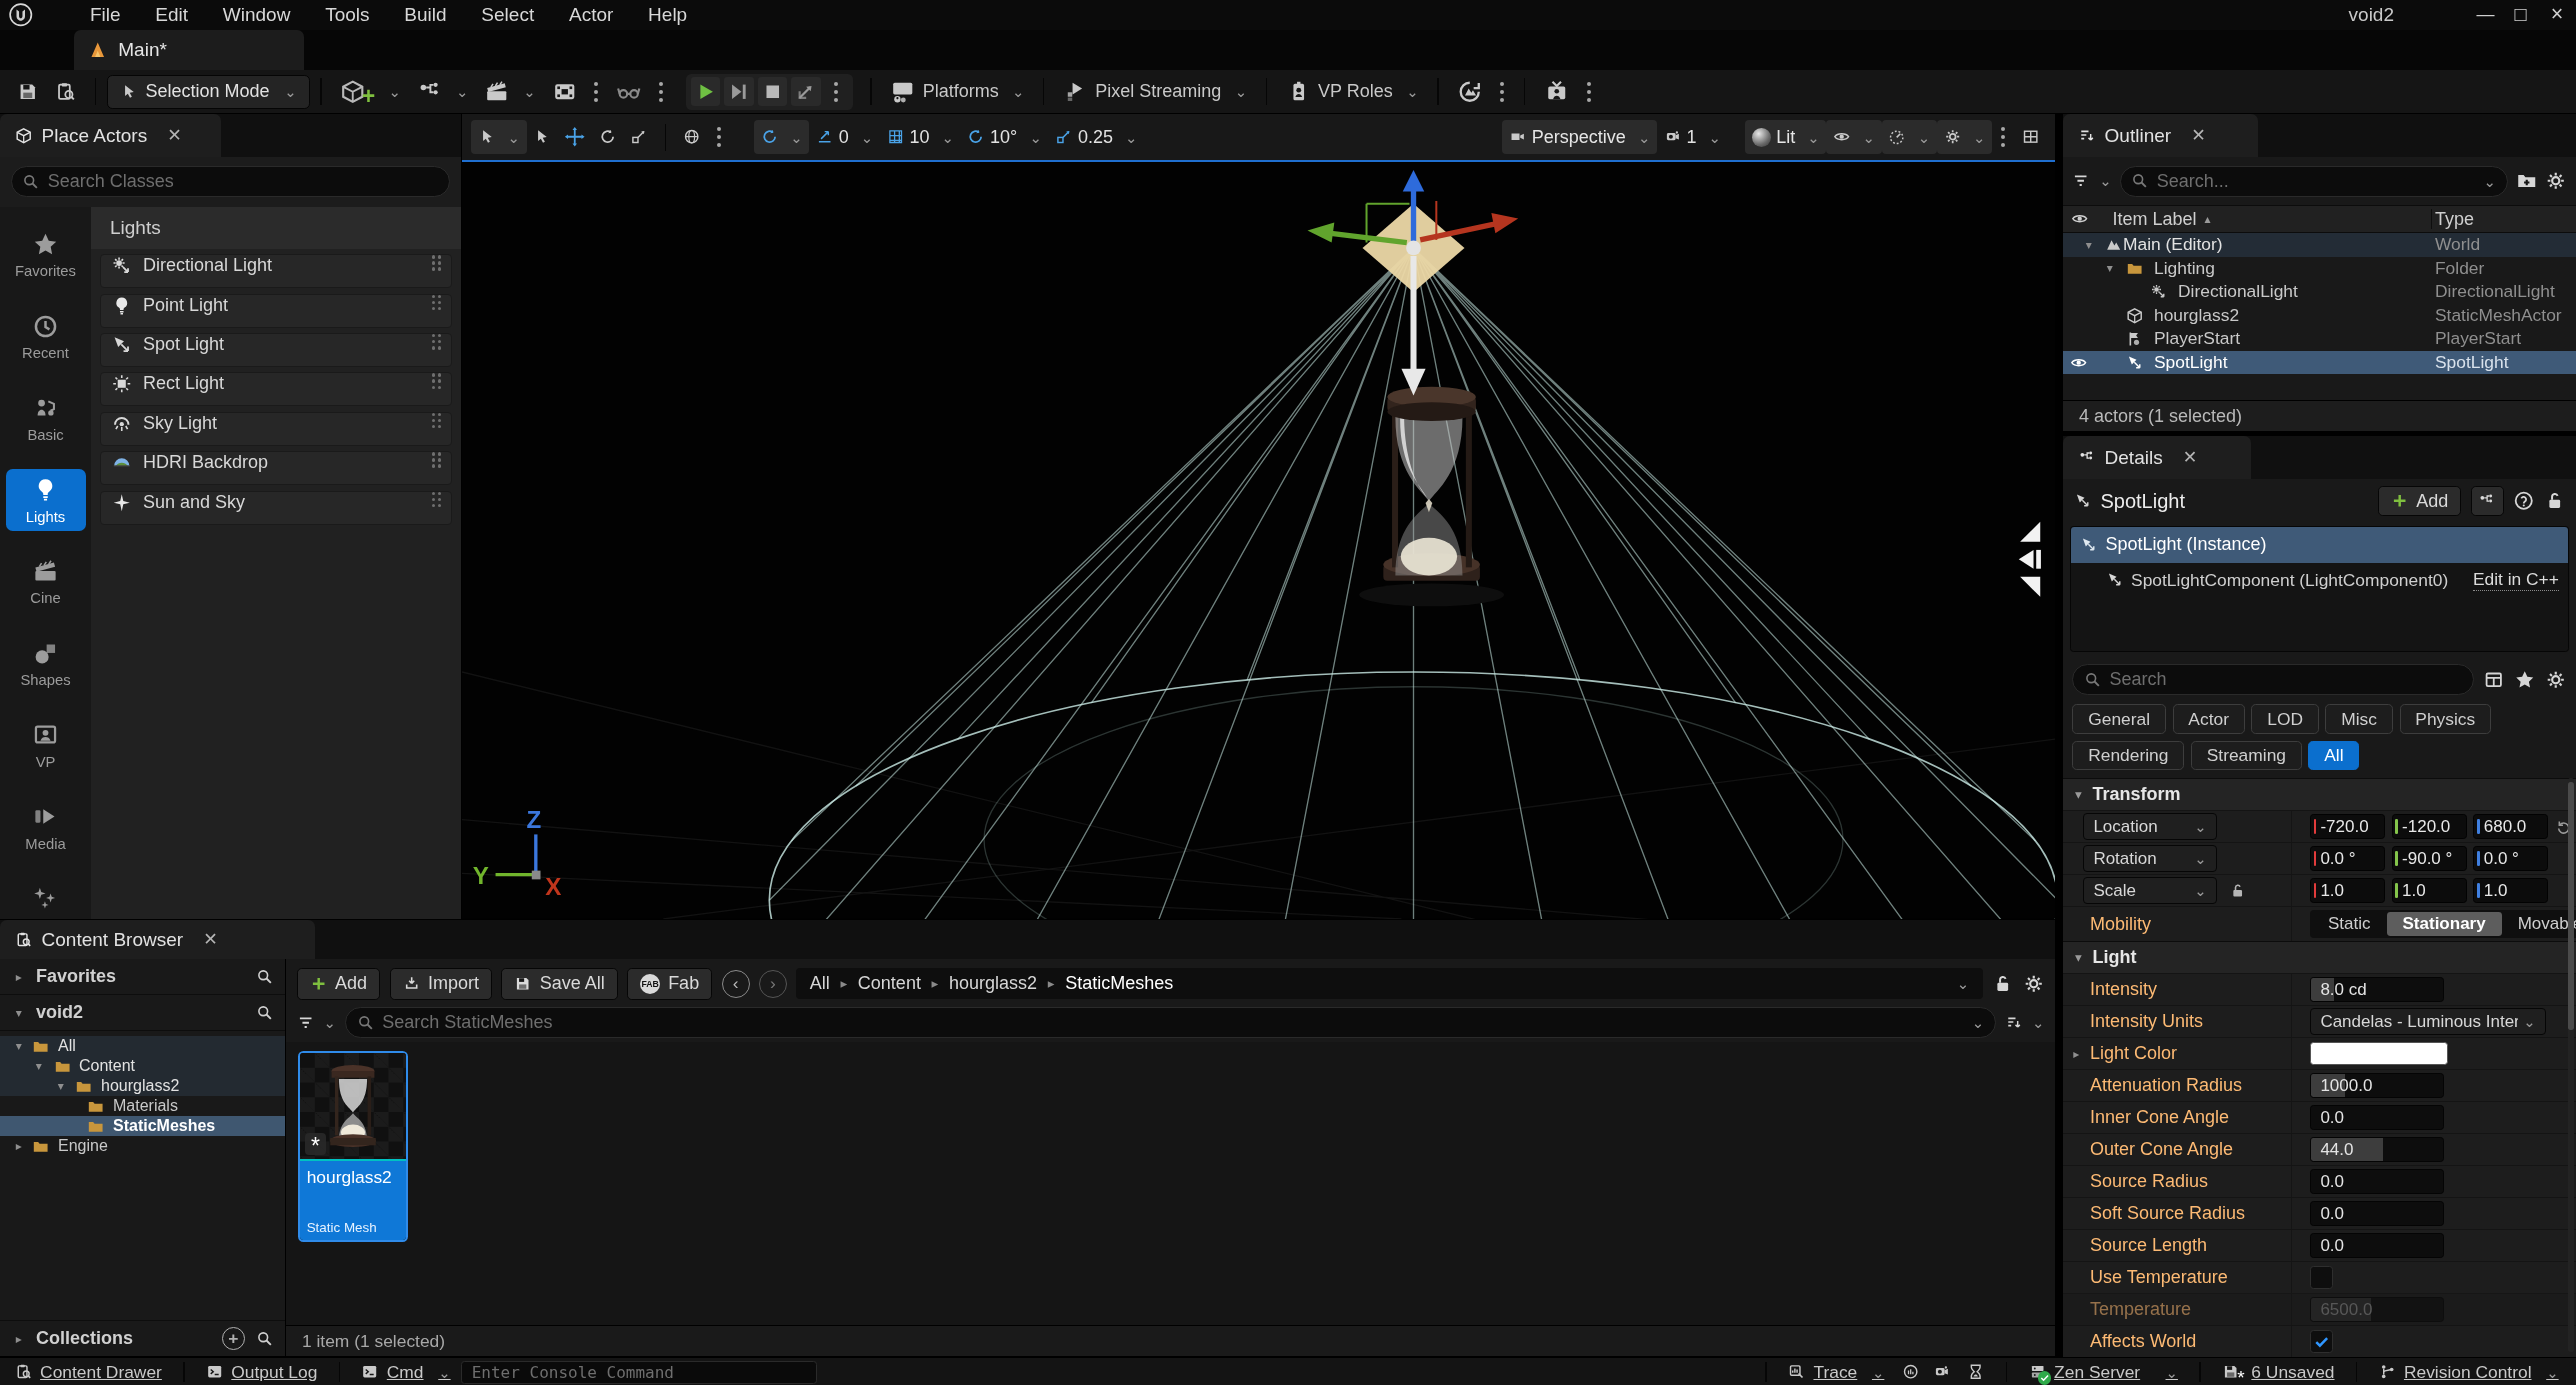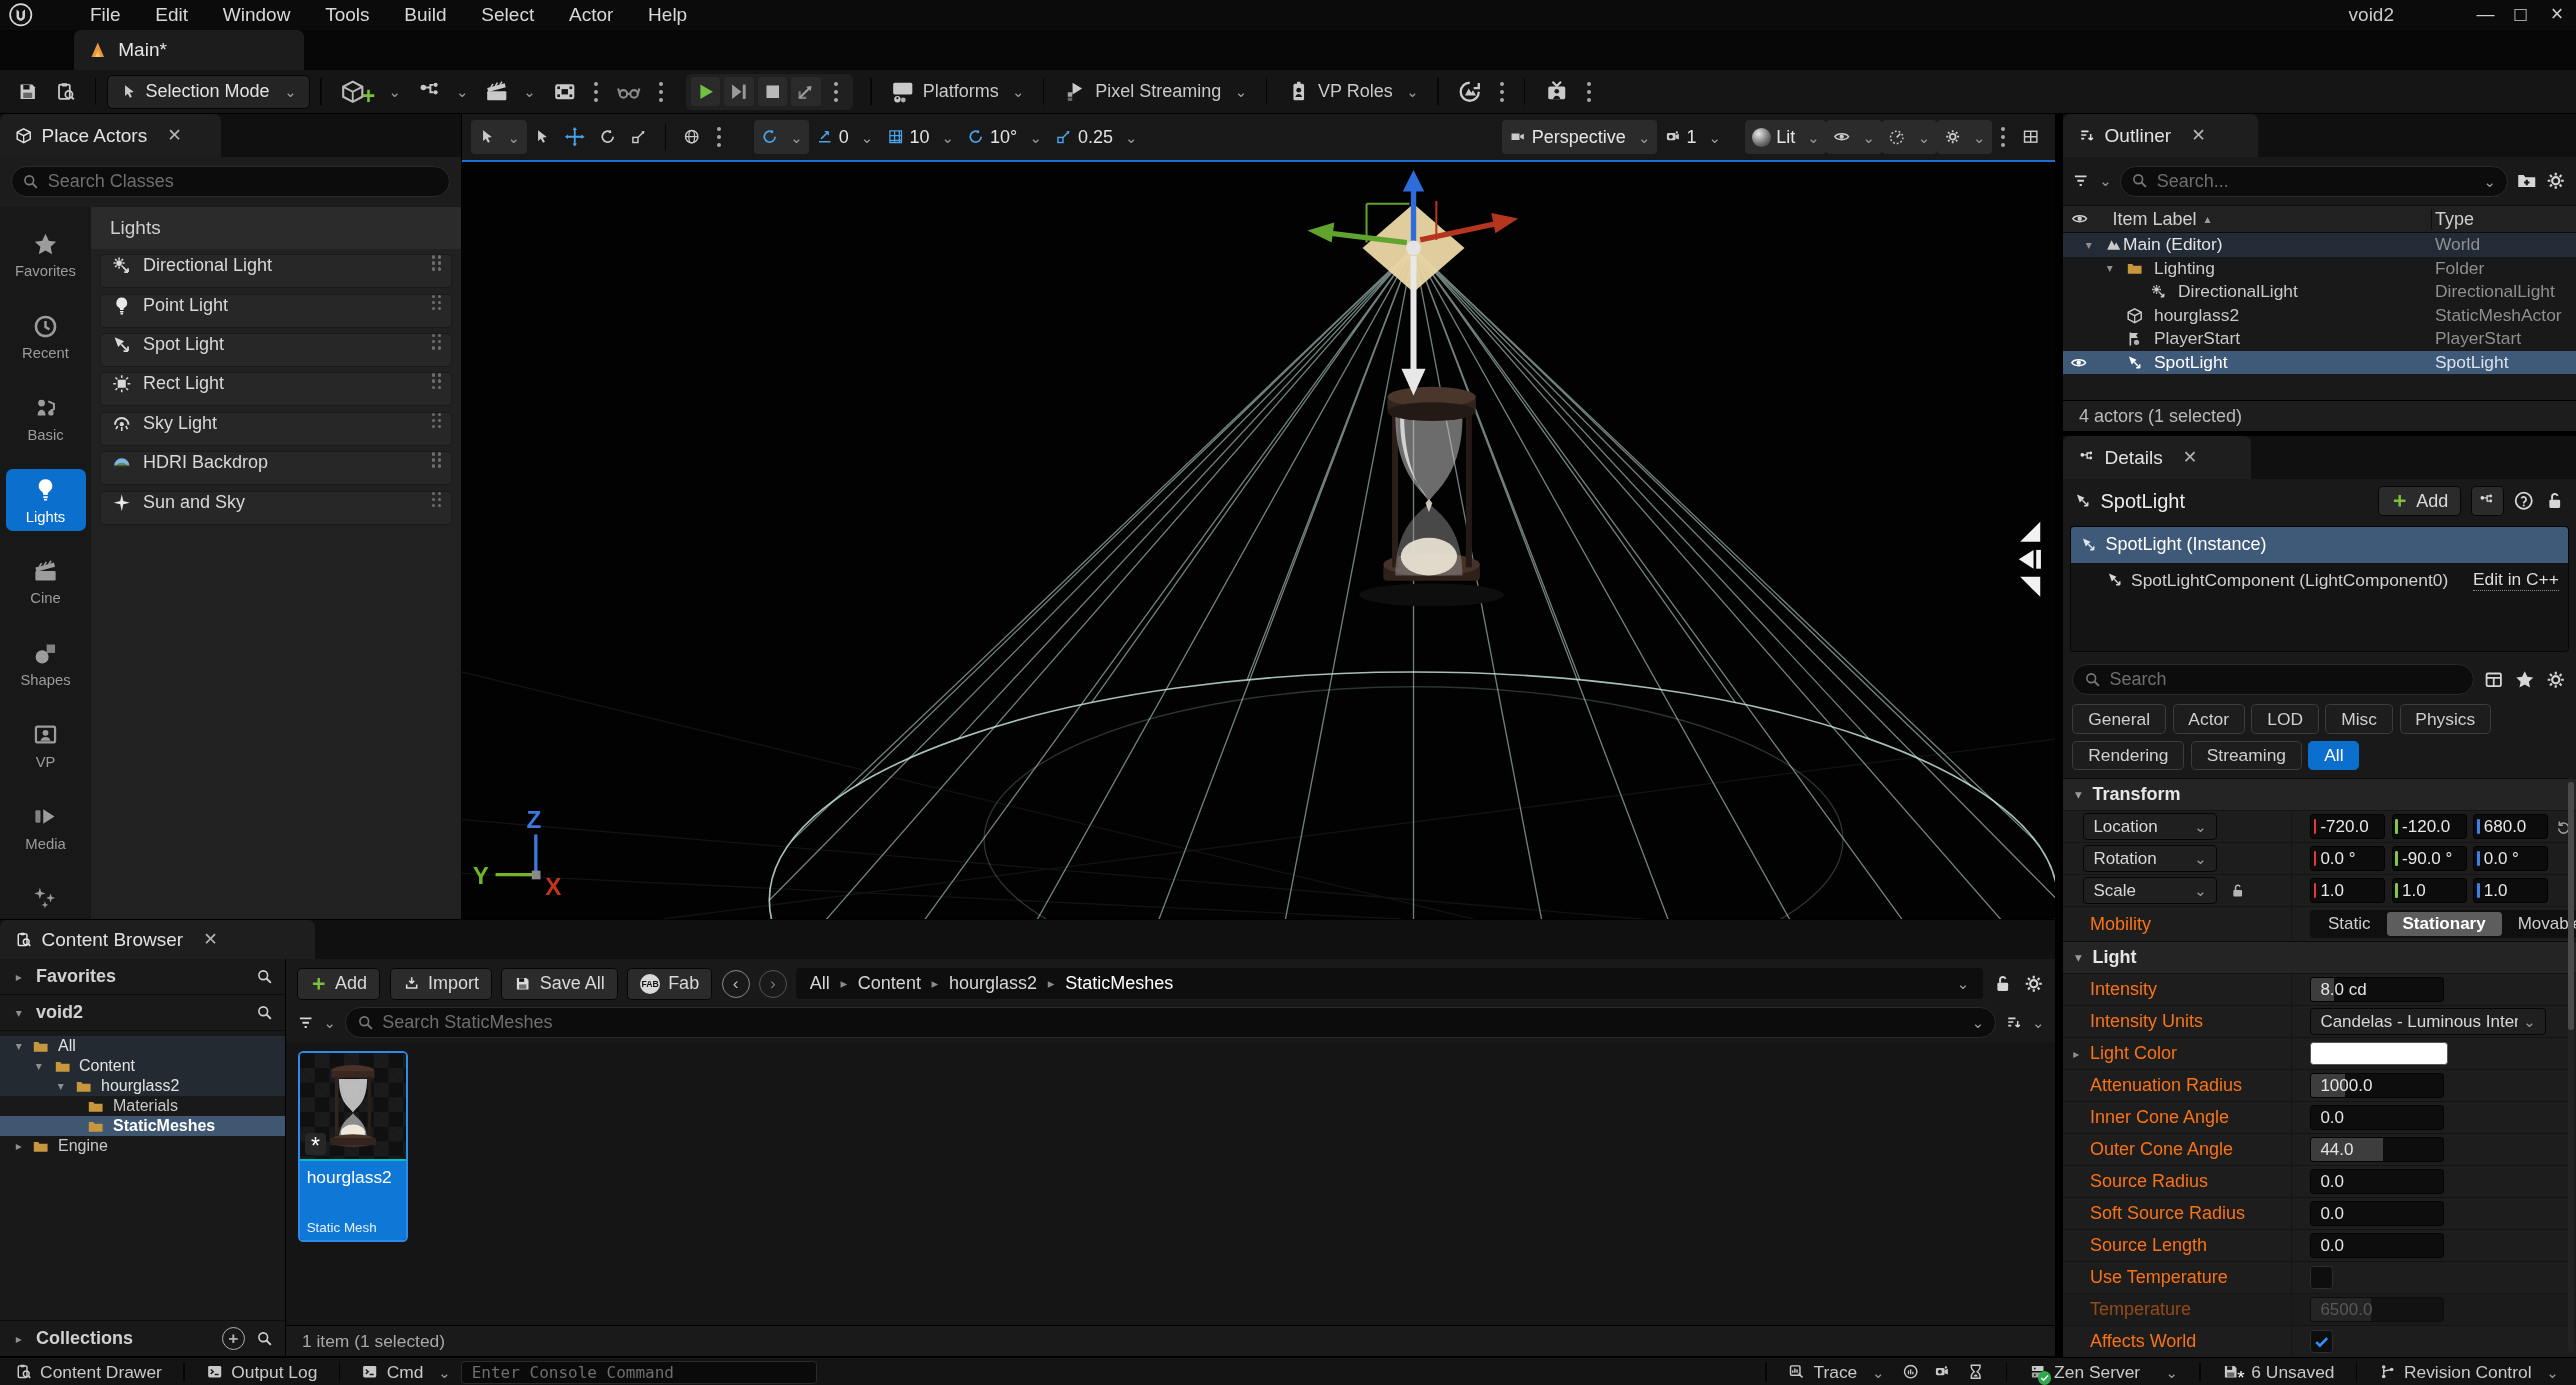--- a/index.html
+++ b/index.html
@@ -64,21 +64,21 @@
   
   .rpanel{background:#191919;display:flex;flex-direction:column;}
   #outliner{left:2063px;top:114px;width:513px;height:317px;}
   #details{left:2063px;top:436px;width:513px;height:921px;}
   .o-row{height:23.5px;display:flex;align-items:center;font-size:17.4px;color:#c9c9c9;position:relative;}
   .o-type{position:absolute;left:372px;color:#8f8f8f;}
   .chip{height:29.5px;padding:0 14.8px;border:1.3px solid #3d3d3d;border-radius:4.7px;background:#1d1d1d;display:flex;align-items:center;color:#cfcfcf;font-size:17.4px;}
   .chip.on{background:var(--blue);border-color:var(--blue);color:#fff;}
   .sec-h{height:32px;background:#242424;display:flex;align-items:center;gap:10.7px;padding-left:12px;color:#e6e6e6;font-weight:bold;border-top:0.7px solid #0c0c0c;}
   .prow{height:32px;display:flex;align-items:center;border-top:0.7px solid #141414;background:#1d1d1d;position:relative;}
-  .prow .lbl{position:absolute;left:27px;color:#f97316;}
+  .prow .lbl{position:absolute;left:27px;color:#fdba74;}
   .prow .val{position:absolute;left:247px;display:flex;align-items:center;gap:6.7px;}
   .vdiv{position:absolute;left:228px;top:0;bottom:0;width:1.3px;background:#151515;}
   .vec{position:relative;width:75px;height:25.5px;background:#0c0c0c;border:0.7px solid #020202;border-radius:3.4px;
     display:flex;align-items:center;padding-left:9.4px;color:#e8e8e8;font-size:17px;}
   .vec::before{content:"";position:absolute;left:2.7px;top:4px;bottom:4px;width:2.7px;border-radius:1.3px;background:var(--c);}
   .nfield{position:relative;height:25.5px;background:#0d0d0d;border:0.7px solid #040404;border-radius:3.4px;
     display:flex;align-items:center;color:#e4e4e4;font-size:17px;overflow:hidden;}
   .nfield .fillbar{position:absolute;left:0;top:0;bottom:0;background:#3d3d3d;}
   .nfield span{position:relative;padding-left:9.4px;}
   .ddl{height:27px;background:#1f1f1f;border:0.7px solid #060606;border-radius:4px;display:flex;align-items:center;padding:0 9.4px;color:#d8d8d8;font-size:17px;}
@@ -90,21 +90,21 @@
   #cbrowser{left:0;top:919px;width:2055px;height:437px;background:#191919;display:flex;flex-direction:column;border-top:1.3px solid #000;}
   #cb-body{flex:1;display:flex;min-height:0;}
   #cb-left{width:286px;border-right:1.3px solid #000;background:#191919;display:flex;flex-direction:column;position:relative;}
   .cb-hrow{height:36px;display:flex;align-items:center;padding:0 12px;gap:10.7px;border-bottom:0.7px solid #0d0d0d;color:#d0d0d0;font-weight:bold;font-size:18px;}
   .tree-row{height:20px;display:flex;align-items:center;font-size:16px;color:#c9c9c9;position:relative;}
   .exp{color:#8f8f8f;font-size:12px;width:13.4px;text-align:center;position:absolute;}
   .cbtn{background:#2b2b2b;border:0.7px solid #060606;border-radius:4.7px;height:32px;display:flex;align-items:center;gap:8px;padding:0 12px;color:#dadada;}
   
   #statusbar{left:0;top:1357px;width:2576px;height:29px;background:#141414;border-top:1.3px solid #000;
     display:flex;align-items:center;color:#c9c9c9;font-size:17.4px;}
-  .sb-item{display:flex;align-items:center;gap:8px;padding:0 10.7px;}
+  .sb-item{display:flex;align-items:center;gap:8px;padding:0 10.7px;text-decoration:underline;}
   .mono{font-family:"DejaVu Sans Mono","Liberation Mono",monospace;}
   .swatch{width:138px;height:23px;border-radius:3.4px;border:0.7px solid #555;}
   .scrollbar{position:absolute;right:2px;width:6px;border-radius:2.7px;background:#232323;}
   .thumbbar{position:absolute;right:2px;width:6px;border-radius:2.7px;background:#4a4a4a;}
 </style>
 </head>
 <body>
 
 <svg width="0" height="0" style="position:absolute">
   <defs>

